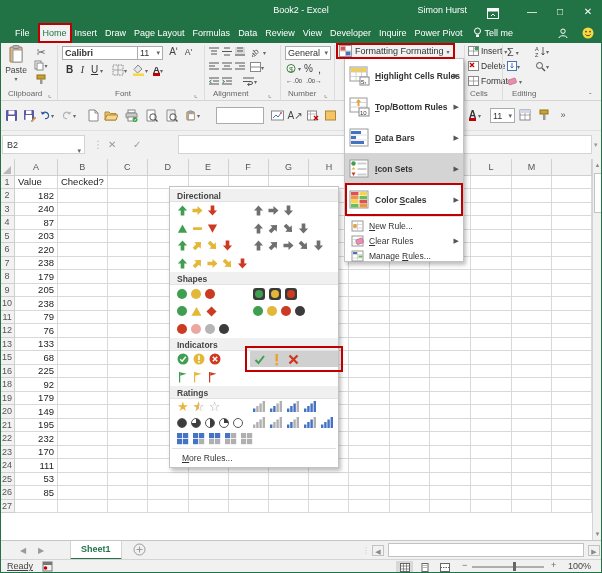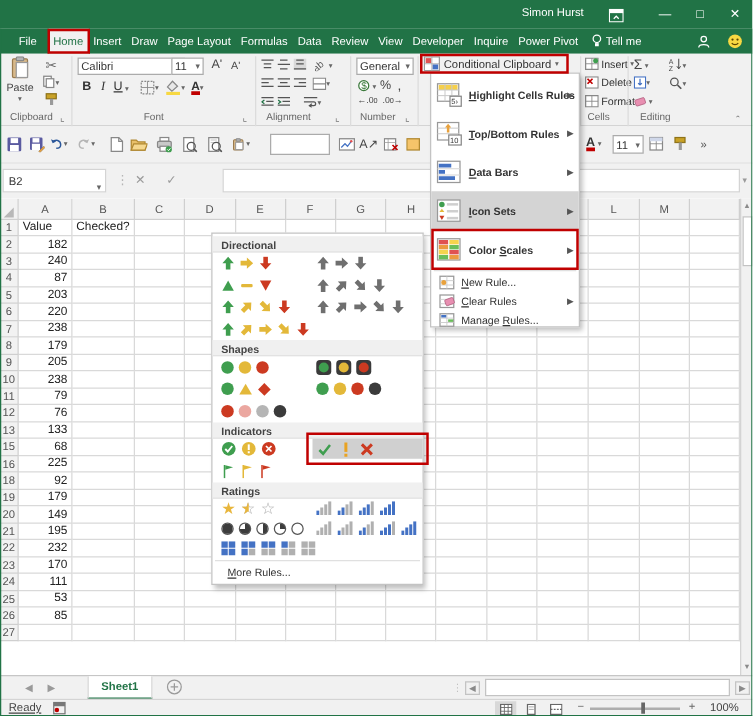--- a/index.html
+++ b/index.html
@@ -85,20 +85,21 @@
 
 .framel { position:absolute; left:0; top:23px; width:1px; height:550px; background:#217346; z-index:40;}
 .framer { position:absolute; right:0; top:23px; width:1px; height:550px; background:#217346; z-index:40;}
 .frameb { position:absolute; left:0; top:572px; width:602px; height:1px; background:#217346; z-index:40;}
 .ffx { font-style:italic; font-family:"Liberation Serif", serif; font-size:10px; color:#555; }
 </style>
 </head>
 <body>
 
 <div class="titlebar">
+  <div class="title">Book2 - Excel</div>
   <div class="user">Simon Hurst</div>
   <div class="winbtn" style="right:95px; top:4px;">
     <svg width="12" height="11" viewBox="0 0 12 11">
         <rect x="0.5" y="0.5" width="11" height="10" fill="none" stroke="#fff"></rect>
         <rect x="0.5" y="0.5" width="11" height="3" fill="#fff"></rect>
         <path d="M4 8 L6 6 L8 8" stroke="#fff" fill="none"></path>
       </svg>
   </div>
   <div class="winbtn" style="right:56px;">—</div>
   <div class="winbtn" style="right:28px;">□</div>
@@ -168,21 +169,21 @@
       </div>
   <div class="icnbtn" style="left:34px; top:31px; width:14px;">
         <svg width="11" height="11" viewBox="0 0 11 11">
           <rect x="1" y="1" width="8" height="4" fill="#c9a227" stroke="#8f7319"></rect>
           <rect x="4" y="5" width="2.5" height="5" fill="#9a9a9a"></rect>
         </svg>
       </div>
   <div class="glabel" style="left:8px;">Clipboard</div>
   <div class="launch2" style="left:48px;">⌞</div>
   <div class="gsep" style="left:57px;"></div>
-  <div class="combo" style="left:62px; top:3px; width:86px;">
+  <div class="combo" style="left:62px; top:3px; width:86px;font-weight:bold;">
         <span>Calibri</span>
         <span class="arr">▾</span>
       </div>
   <div class="combo" style="left:137px; top:3px; width:26px;">
         <span>11</span>
         <span class="arr">▾</span>
       </div>
   <div class="icnbtn" style="left:166px; top:3px; width:15px; font-size:10px; color:#444;">Aʹ</div>
   <div class="icnbtn" style="left:182px; top:4px; width:13px; font-size:8.5px; color:#444;">Aʹ</div>
   <div class="icnbtn" style="left:64px; top:21px; width:11px; font-weight:bold; font-size:10px; color:#333;">B</div>
@@ -295,21 +296,21 @@
   <div class="glabel" style="left:288px;">Number</div>
   <div class="launch2" style="left:324px;">⌞</div>
   <div class="gsep" style="left:334px;"></div>
   <div class="abs" id="cfbutton" style="left:339px; top:1px; height:14px; display:flex; align-items:center; gap:3px;">
     <svg width="13" height="12" viewBox="0 0 13 12">
           <rect x="0.5" y="0.5" width="12" height="11" fill="#fff" stroke="#999"></rect>
           <rect x="1.5" y="1.5" width="4.5" height="4" fill="#e05252"></rect>
           <rect x="7" y="6.5" width="4.5" height="4" fill="#4472c4"></rect>
           <path d="M0.5 6 H12.5 M6.5 0.5 V11.5" stroke="#aaa" stroke-width="0.7"></path>
         </svg>
-    <span style="font-size:9px; color:#333;">Conditional Clipboard</span>
+    <span style="font-size:9px; color:#333;">Formatting Formatting</span>
     <span class="dn">▾</span>
   </div>
   <div class="gsep" style="left:464px;"></div>
   <div class="abs" style="left:468px; top:3px; display:flex; align-items:center; gap:2px;">
         <svg width="11" height="10" viewBox="0 0 11 10">
           <rect x="0.5" y="0.5" width="10" height="9" fill="#fff" stroke="#888"></rect>
           <path d="M0.5 5 H10.5 M5.5 0.5 V9.5" stroke="#888" stroke-width="0.7"></path>
           <circle cx="8.5" cy="2.5" r="2" fill="#3f9e4f"></circle>
         </svg>
         <span style="font-size:8.5px; color:#333;">Insert</span>

